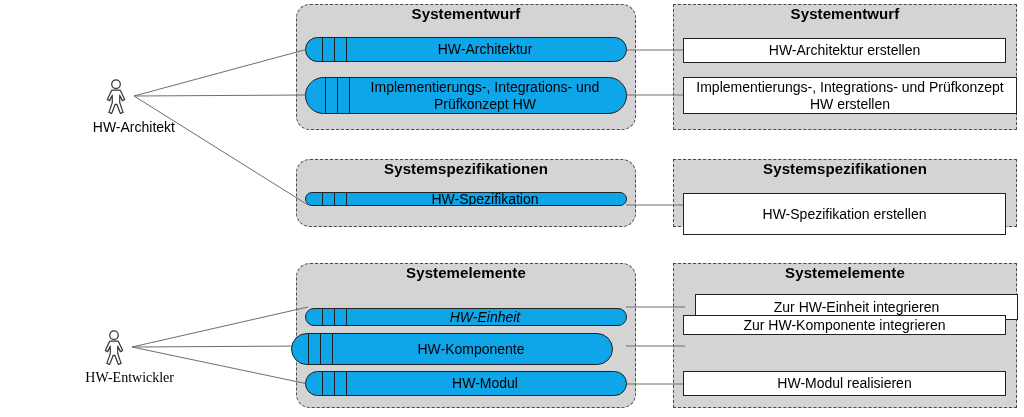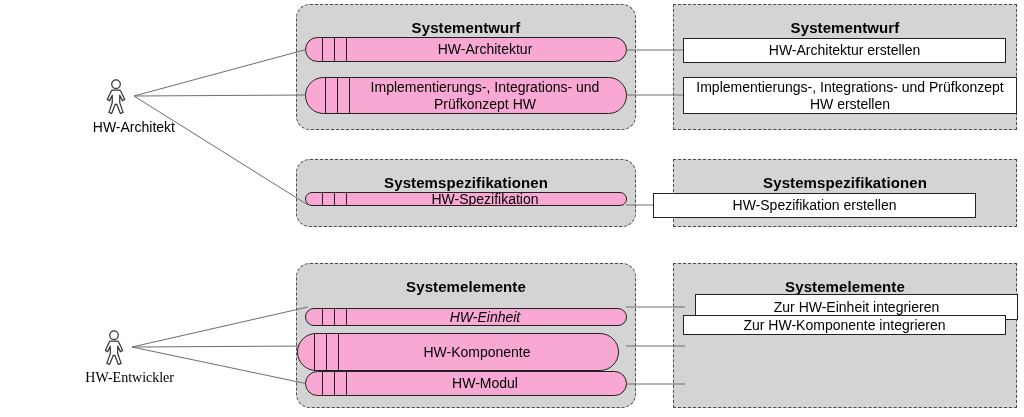--- a/index.html
+++ b/index.html
@@ -17,27 +17,27 @@
     box-sizing:border-box;
     background:#d4d4d4;
     border:1px dashed #4a4a4a;
     z-index:0;
   }
   .group.rounded{border-radius:14px;}
   .group-title{
     text-align:center;
     font-weight:bold;
     font-size:15px;
-    padding-top:14px;
+    padding-top:0;
     letter-spacing:0.1px;
   }
   .pill{
     position:absolute;
     box-sizing:border-box;
-    background:#f9a8d4;
+    background:#0ea5e9;
     border:1.4px solid #222222;
     border-radius:999px;
     overflow:hidden;
     z-index:2;
   }
   .pill-sep{
     position:absolute;top:0;bottom:0;width:1.2px;background:#222222;
   }
   .pill .s1{left:16px;}
   .pill .s2{left:28px;}
@@ -144,34 +144,34 @@
   <div class="pill" style="left:305px;top:192px;width:322px;height:14px;">
     <span class="pill-sep s1"></span>
     <span class="pill-sep s2"></span>
     <span class="pill-sep s3"></span>
     <span class="pill-label">HW-Spezifikation</span>
   </div>
 
   <div class="group" style="left:673px;top:159px;width:344px;height:68px;">
     <div class="group-title">Systemspezifikationen</div>
   </div>
-  <div class="act" style="left:653px;top:193px;width:323px;height:25px;">
+  <div class="act" style="left:683px;top:193px;width:323px;height:42px;">
     <span>HW-Spezifikation erstellen</span>
   </div>
 
   <div class="group rounded" style="left:296px;top:263px;width:340px;height:145px;">
     <div class="group-title">Systemelemente</div>
   </div>
   <div class="pill" style="left:305px;top:308px;width:322px;height:18px;font-style:italic;">
     <span class="pill-sep s1"></span>
     <span class="pill-sep s2"></span>
     <span class="pill-sep s3"></span>
     <span class="pill-label">HW-Einheit</span>
   </div>
-  <div class="pill" style="left:297px;top:333px;width:322px;height:38px;">
+  <div class="pill" style="left:291px;top:333px;width:322px;height:32px;">
     <span class="pill-sep s1"></span>
     <span class="pill-sep s2"></span>
     <span class="pill-sep s3"></span>
     <span class="pill-label">HW-Komponente</span>
   </div>
   <div class="pill" style="left:305px;top:371px;width:322px;height:25px;">
     <span class="pill-sep s1"></span>
     <span class="pill-sep s2"></span>
     <span class="pill-sep s3"></span>
     <span class="pill-label">HW-Modul</span>
@@ -179,14 +179,17 @@
 
   <div class="group" style="left:673px;top:263px;width:344px;height:145px;">
     <div class="group-title">Systemelemente</div>
   </div>
   <div class="act" style="left:695px;top:294px;width:323px;height:26px;">
     <span>Zur HW-Einheit integrieren</span>
   </div>
   <div class="act" style="left:683px;top:315px;width:323px;height:20px;">
     <span>Zur HW-Komponente integrieren</span>
   </div>
+  <div class="act" style="left:683px;top:371px;width:323px;height:25px;">
+    <span>HW-Modul realisieren</span>
+  </div>
 
 </div>
 
 </body></html>

